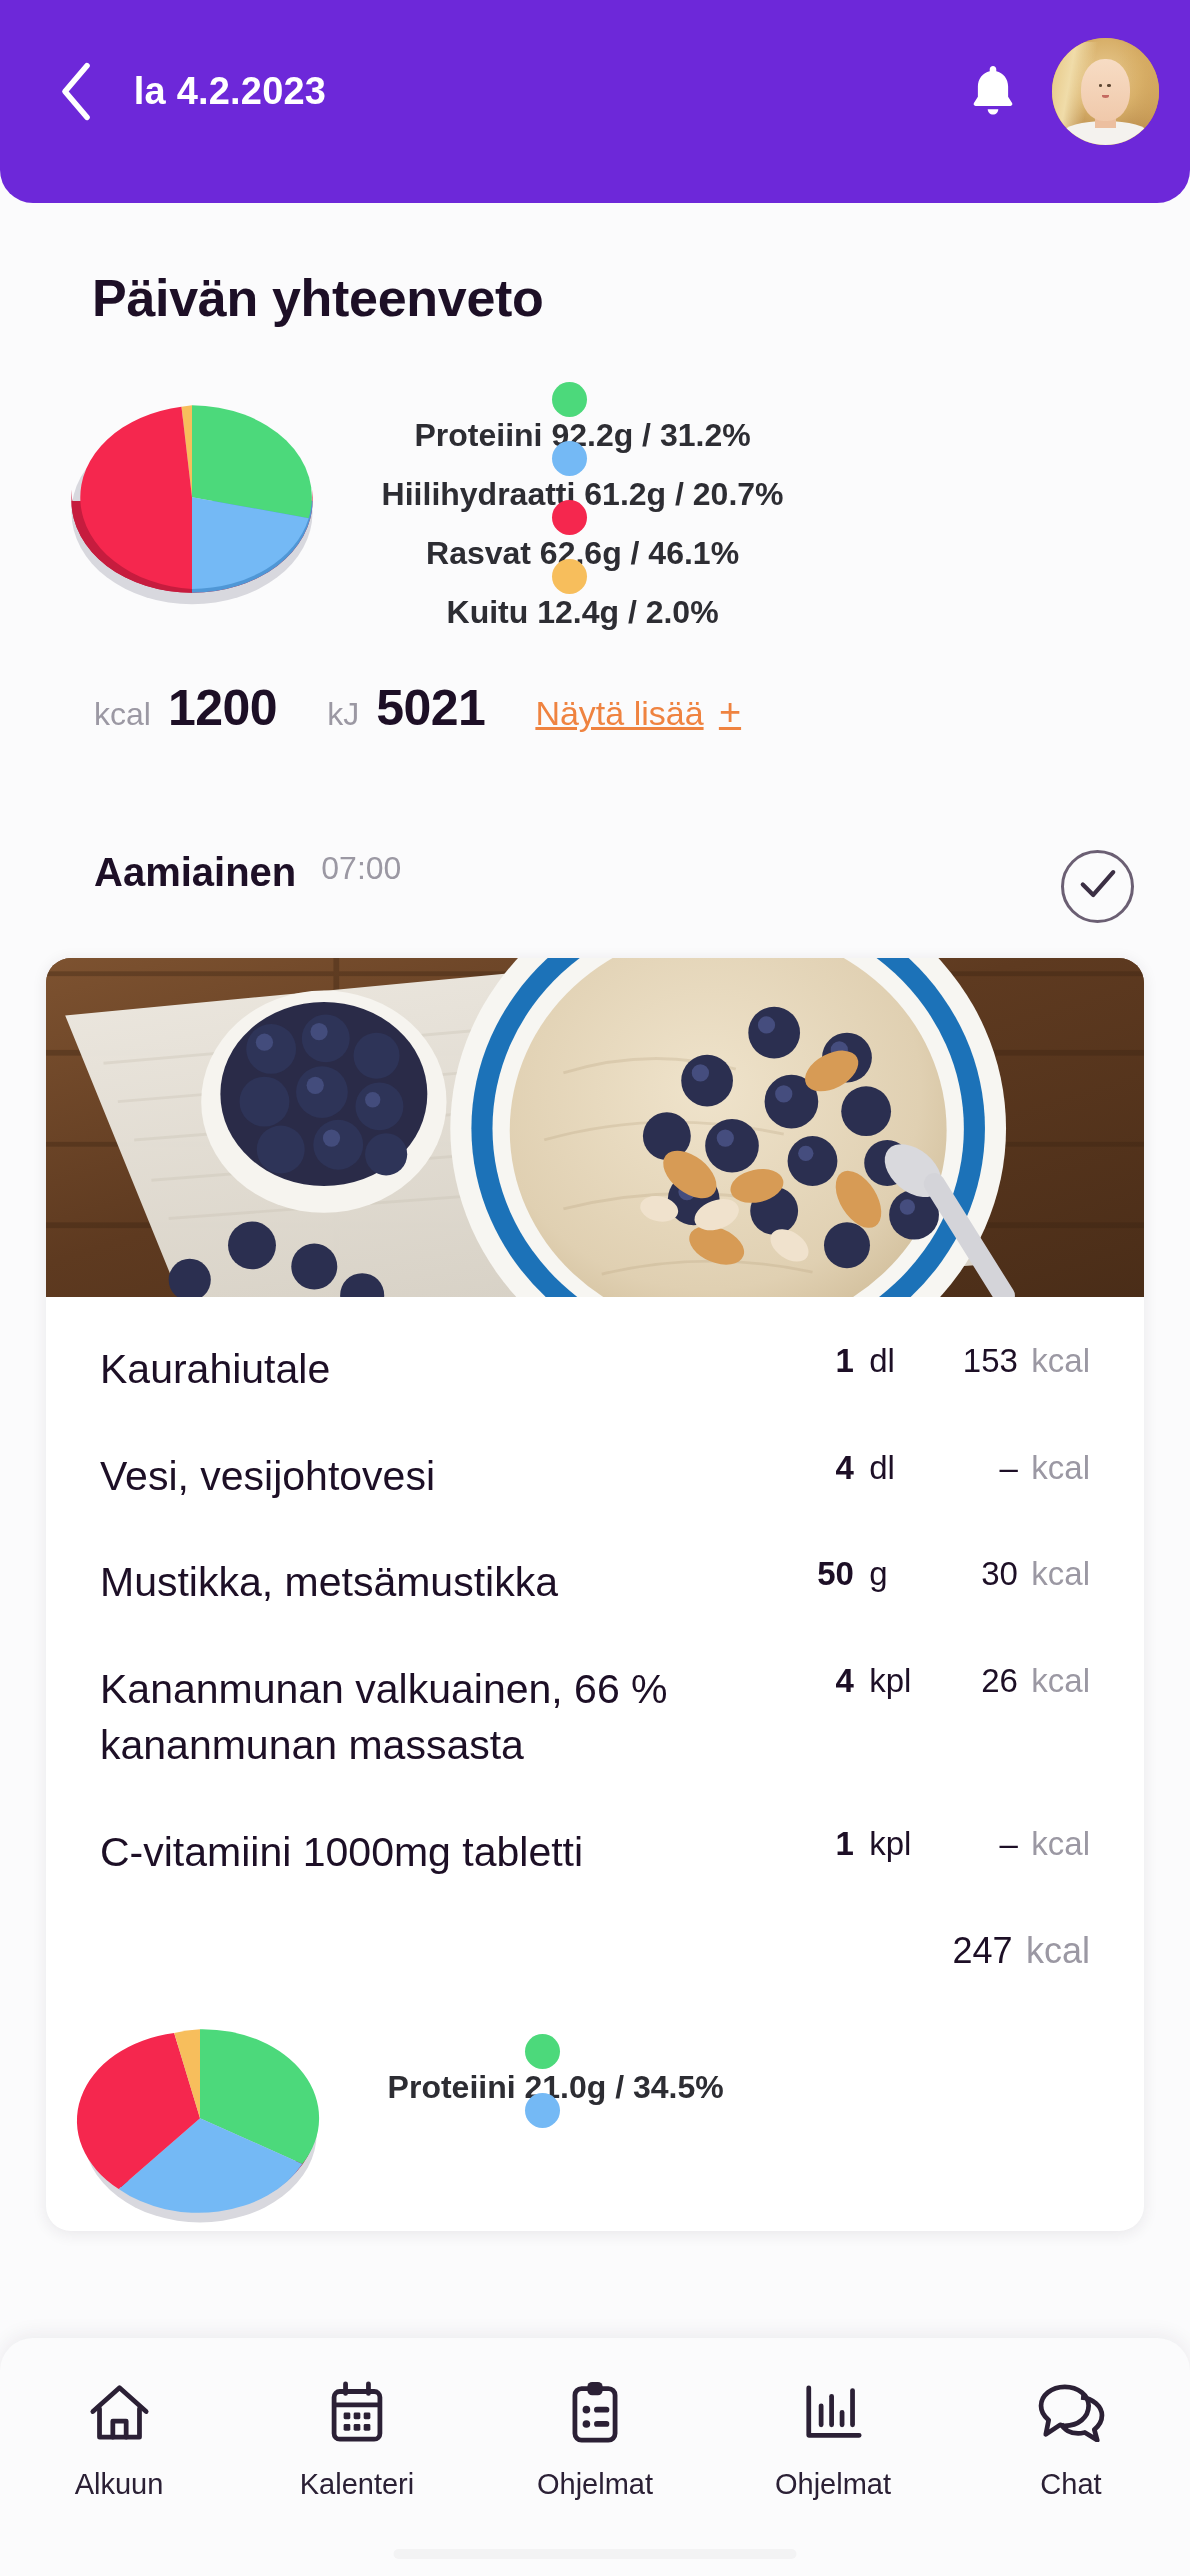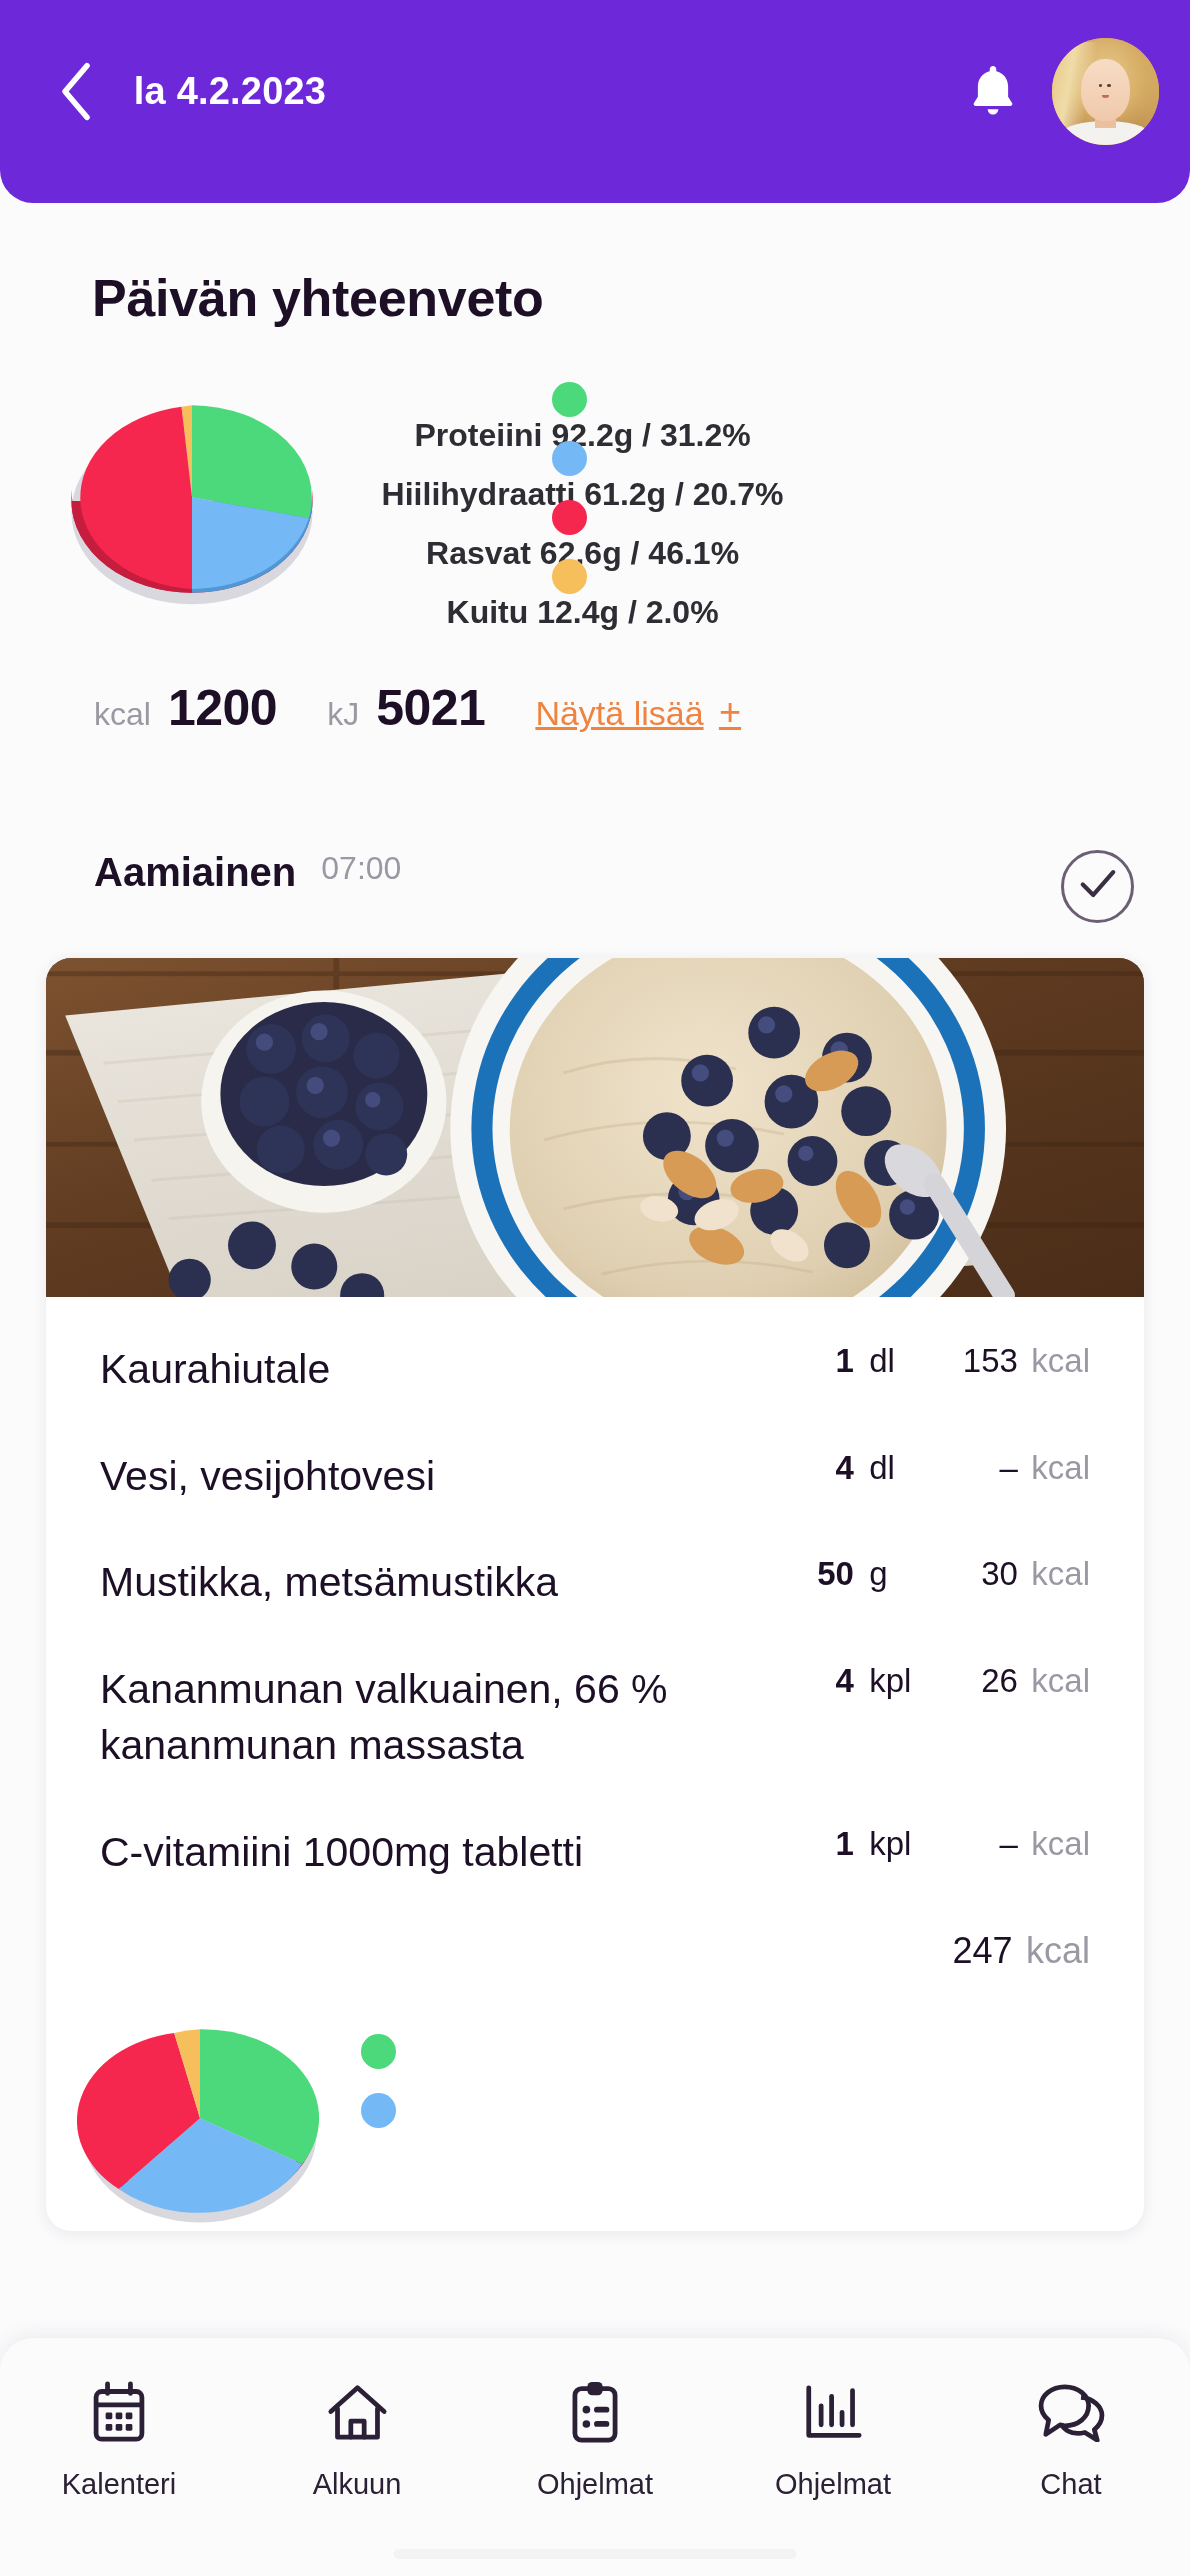--- a/index.html
+++ b/index.html
@@ -570,31 +570,43 @@
               <path d="M145 112 L145 19 A122 93 0 0 1 252 160 Z" fill="#4CD97B"></path>
               <path d="M145 112 L252 160 A122 93 0 0 1 60 186 Z" fill="#74B9F5"></path>
               <path d="M145 112 L60 186 A122 93 0 0 1 118 23 Z" fill="#F5274E"></path>
               <path d="M145 112 L118 23 A122 93 0 0 1 145 19 Z" fill="#F7BE5C"></path>
             </g>
           </svg>
         </div>
         <div class="meal-legend">
           <div class="legend-item">
             <span class="dot" style="background:#4CD97B"></span>
+            <span class="legend-text">Proteiini 21.0g / 34.5%</span>
           </div>
           <div class="legend-item">
             <span class="dot" style="background:#74B9F5"></span>
           </div>
         </div>
       </div>
 
     </div>
   </div>
 
   <div class="bottom-nav">
+
+    <div class="nav-item">
+      <span class="nav-icon">
+        <svg width="63" height="59" viewBox="0 0 66 62" fill="none">
+          <path d="M5 30 L33 5 L61 30" stroke="#2b2035" stroke-width="5" stroke-linecap="round" stroke-linejoin="round"></path>
+          <path d="M12 27 V57 H54 V27" stroke="#2b2035" stroke-width="5" stroke-linecap="round" stroke-linejoin="round"></path>
+          <path d="M26 57 V40 H40 V57" stroke="#2b2035" stroke-width="5" stroke-linecap="round" stroke-linejoin="round"></path>
+        </svg>
+      </span>
+      <span class="nav-label">Alkuun</span>
+    </div>
 
     <div class="nav-item">
       <span class="nav-icon">
         <svg width="56" height="63" viewBox="0 0 58 66" fill="none">
           <rect x="5" y="11" width="48" height="50" rx="6" stroke="#2b2035" stroke-width="5"></rect>
           <path d="M5 25 H53" stroke="#2b2035" stroke-width="5"></path>
           <path d="M17 3 V13 M41 3 V13" stroke="#2b2035" stroke-width="5" stroke-linecap="round"></path>
           <g fill="#2b2035">
             <rect x="15" y="33" width="7" height="7" rx="1.5"></rect>
             <rect x="25.5" y="33" width="7" height="7" rx="1.5"></rect>
@@ -603,31 +615,20 @@
             <rect x="25.5" y="45" width="7" height="7" rx="1.5"></rect>
             <rect x="36" y="45" width="7" height="7" rx="1.5"></rect>
           </g>
         </svg>
       </span>
       <span class="nav-label">Kalenteri</span>
     </div>
 
     <div class="nav-item">
       <span class="nav-icon">
-        <svg width="63" height="59" viewBox="0 0 66 62" fill="none">
-          <path d="M5 30 L33 5 L61 30" stroke="#2b2035" stroke-width="5" stroke-linecap="round" stroke-linejoin="round"></path>
-          <path d="M12 27 V57 H54 V27" stroke="#2b2035" stroke-width="5" stroke-linecap="round" stroke-linejoin="round"></path>
-          <path d="M26 57 V40 H40 V57" stroke="#2b2035" stroke-width="5" stroke-linecap="round" stroke-linejoin="round"></path>
-        </svg>
-      </span>
-      <span class="nav-label">Alkuun</span>
-    </div>
-
-    <div class="nav-item">
-      <span class="nav-icon">
         <svg width="54" height="65" viewBox="0 0 56 68" fill="none">
           <rect x="7" y="9" width="42" height="54" rx="7" stroke="#2b2035" stroke-width="5"></rect>
           <rect x="20" y="2" width="16" height="14" rx="5" fill="#2b2035"></rect>
           <g fill="#2b2035">
             <circle cx="19" cy="31" r="4"></circle>
               <rect x="27" y="28" width="16" height="6" rx="3"></rect>
             <circle cx="19" cy="46" r="4"></circle>
               <rect x="27" y="43" width="16" height="6" rx="3"></rect>
           </g>
         </svg>

